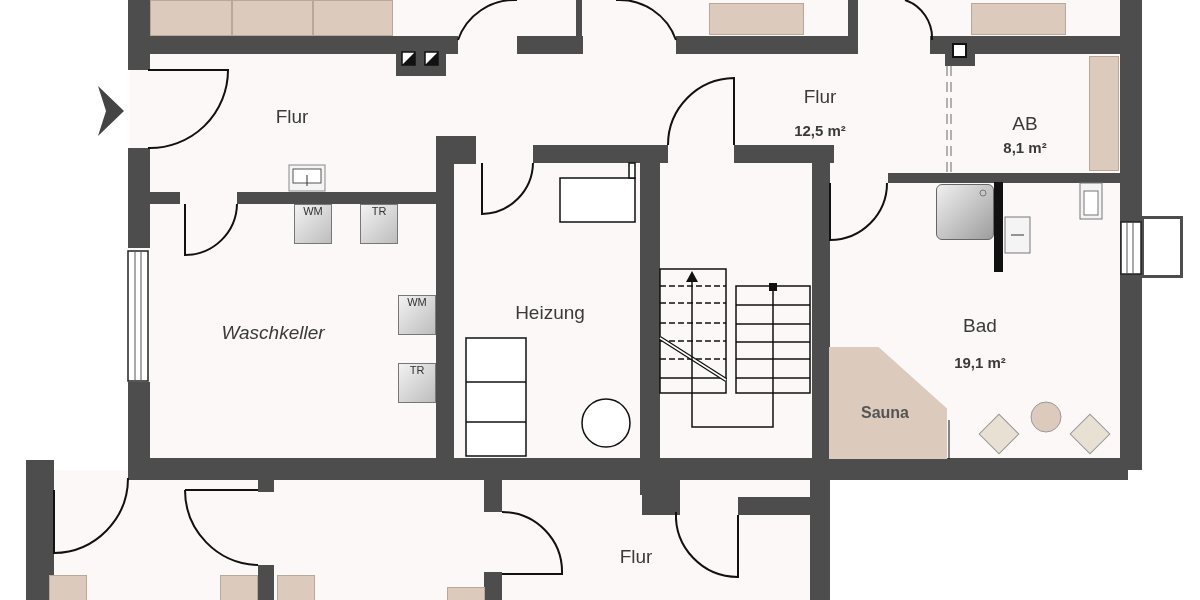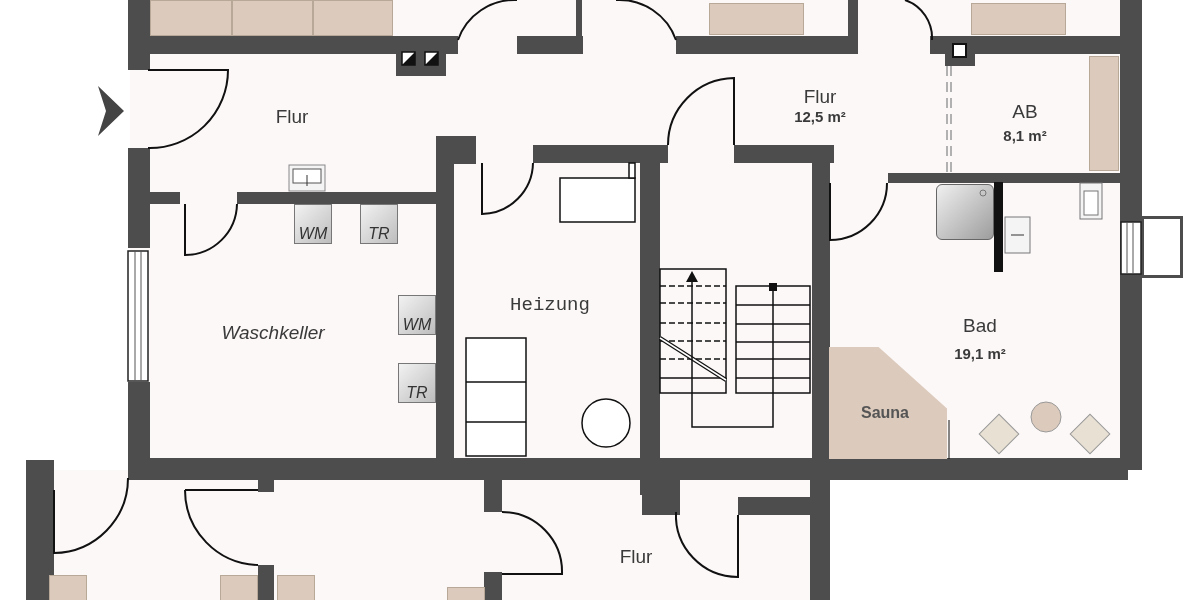--- a/index.html
+++ b/index.html
@@ -1,21 +1,21 @@
 <!DOCTYPE html>
 <html><head>
 <meta charset="utf-8">
 <style>
   html, body { margin:0; padding:0; }
   body { width:1200px; height:600px; position:relative; overflow:hidden; background:#ffffff; font-family:"Liberation Sans", sans-serif; }
   .abs { position:absolute; }
   .floor { background:#fdf8f8; }
   .wall { background:#4d4d4d; }
   .furn { background:#dccabc; border:1px solid #b8a898; box-sizing:border-box; }
-  .appl { background:linear-gradient(135deg,#f2f2f2,#bdbdbd); border:1px solid #777; box-sizing:border-box; font-size:16px; color:#333; display:flex; align-items:flex-end; justify-content:center;font-style:italic; }
+  .appl { background:linear-gradient(135deg,#f2f2f2,#bdbdbd); border:1px solid #777; box-sizing:border-box; font-size:11px; color:#333; display:flex; align-items:flex-start; justify-content:center; }
   .label { color:#3a3a3a; text-align:center; white-space:nowrap; }
   .lbl-big { font-size:19px; }
   .lbl-area { font-size:15px; font-weight:bold; }
   svg { position:absolute; left:0; top:0; }
 </style>
 </head>
 <body>
 
 <div class="abs floor" style="left:130px;top:0;width:1000px;height:470px;"></div>
 <div class="abs floor" style="left:28px;top:470px;width:800px;height:130px;"></div>
@@ -163,32 +163,32 @@
   <rect x="985" y="420" width="28" height="28" transform="rotate(45 999 434)" fill="#e9e0d4" stroke="#999"></rect>
   <rect x="1076" y="420" width="28" height="28" transform="rotate(45 1090 434)" fill="#e9e0d4" stroke="#999"></rect>
   <circle cx="1046" cy="417" r="15" fill="#dccabc" stroke="#999"></circle>
   <line x1="949" y1="420" x2="949" y2="459" stroke="#111" stroke-width="1"></line>
 </svg>
 
 <div class="abs label lbl-big" style="left:252px;top:106px;width:80px;"><span>Flur</span></div>
 
 <div class="abs label" style="left:770px;top:86px;width:100px;">
   <div class="lbl-big">Flur</div>
-  <div class="lbl-area" style="margin-top:0;">12,5 m²</div>
+  <div class="lbl-area" style="margin-top:14px;">12,5 m²</div>
 </div>
 
-<div class="abs label" style="left:975px;top:101px;width:100px;">
+<div class="abs label" style="left:975px;top:113px;width:100px;">
   <div class="lbl-big">AB</div>
   <div class="lbl-area" style="margin-top:4px;">8,1 m²</div>
 </div>
 
 <div class="abs label lbl-big" style="left:198px;top:322px;width:150px;font-style:italic;"><span>Waschkeller</span></div>
 
-<div class="abs label lbl-big" style="left:500px;top:294px;width:100px;font-family:Liberation Mono, monospace;"><span>Heizung</span></div>
+<div class="abs label lbl-big" style="left:500px;top:302px;width:100px;"><span>Heizung</span></div>
 
 <div class="abs label" style="left:930px;top:315px;width:100px;">
   <div class="lbl-big">Bad</div>
-  <div class="lbl-area" style="margin-top:8px;">19,1 m²</div>
+  <div class="lbl-area" style="margin-top:17px;">19,1 m²</div>
 </div>
 
 <div class="abs label" style="left:840px;top:404px;width:90px;font-size:16px;font-weight:bold;color:#555;"><span>Sauna</span></div>
 
 <div class="abs label lbl-big" style="left:596px;top:546px;width:80px;"><span>Flur</span></div>
 
 </body></html>

